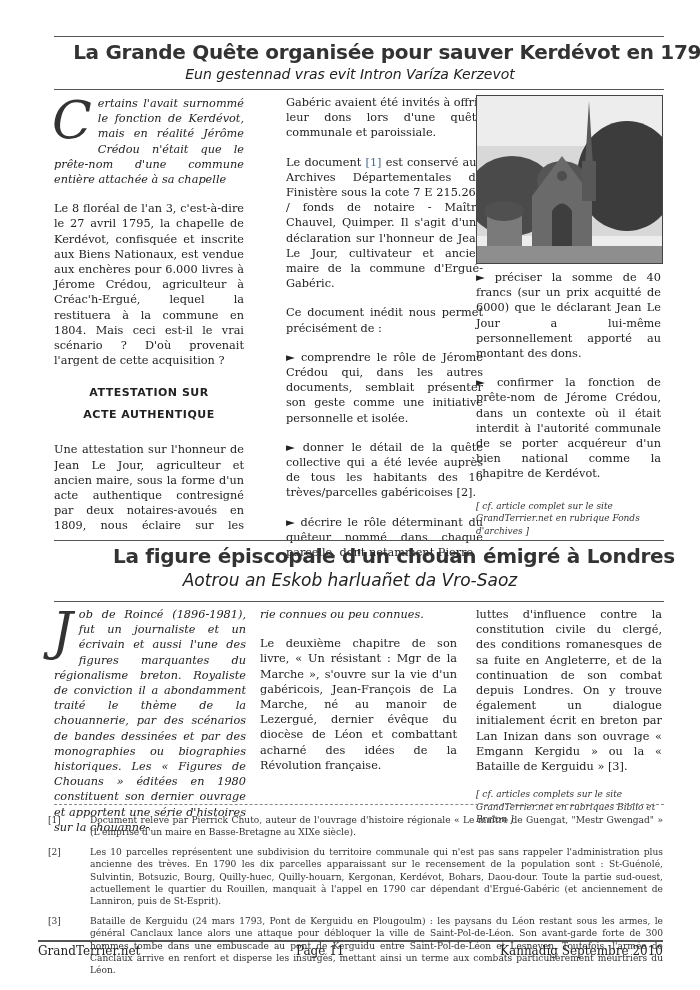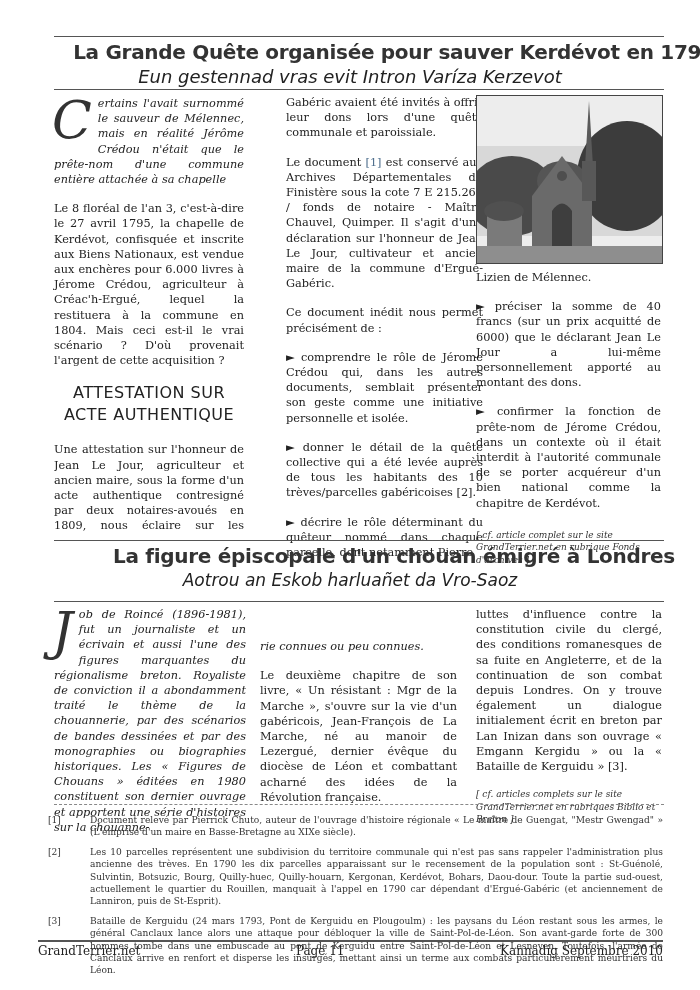--- a/index.html
+++ b/index.html
@@ -4,41 +4,41 @@
 <style>
   html, body { margin:0; padding:0; background:#fff; }
   body { width:700px; height:990px; position:relative; overflow:hidden; font-family:"DejaVu Serif", serif; color:#222; }
   .hr { position:absolute; left:54px; width:610px; height:0; border-top:1.6px solid #555; }
   .title { position:absolute; left:0; width:700px; text-align:center; font-family:"DejaVu Sans", sans-serif; font-weight:bold; color:#333; letter-spacing:-0.3px;padding-left:44px; }
   .subtitle { position:absolute; left:0; width:700px; text-align:center; font-family:"DejaVu Sans", sans-serif; font-style:italic; color:#222; }
   .col { position:absolute; font-size:11.3px; line-height:15.2px; text-align:justify; }
   .col p { margin:0 0 14px 0; }
   .it { font-style:italic; }
   .drop { float:left; font-family:"DejaVu Serif", serif; font-style:italic; font-size:52px; line-height:44px; margin:2px 6px 0 -2px; color:#333; }
-  .sect { text-align:center; font-family:"DejaVu Sans", sans-serif; font-size:16px; letter-spacing:0.5px; line-height:22px; margin:6px 0 16px 0; }
+  .sect { text-align:center; font-family:"DejaVu Sans", sans-serif; font-size:11px; letter-spacing:0.5px; line-height:22px; margin:6px 0 16px 0;font-weight:bold; }
   .ref { color:#4a6b8a; }
   .src { font-size:9px; line-height:12.5px; text-align:left; color:#333;font-style:italic; }
   .photo { position:absolute; left:476px; top:95px; width:185px; height:167px; border:1px solid #444; overflow:hidden; background:#e8e8e8; }
   .dash { position:absolute; left:54px; width:610px; border-top:1px dashed #888; }
   .notes { position:absolute; left:30px; width:635px; font-size:9.1px; line-height:12.4px; color:#333; }
   .note { display:flex; margin-bottom:7px; }
   .note .n { width:22px; flex:none; }
   .note .t { flex:1; text-align:justify;margin-left:20px; }
   .footer { position:absolute; top:944px; left:38px; width:625px; font-size:12px; display:flex; justify-content:space-between; }
 </style>
 </head>
 <body>
 
 <div class="hr" style="top:36px"></div>
 <div class="title" style="top:40px;font-size:20px;">La Grande Quête organisée pour sauver Kerdévot en 1795</div>
-<div class="subtitle" style="top:66px;font-size:18px;">Eun gestennad vras evit Intron Varíza Kerzevot</div>
+<div class="subtitle" style="top:66px;font-size:14px;">Eun gestennad vras evit Intron Varíza Kerzevot</div>
 <div class="hr" style="top:89px"></div>
 
 <div class="col" style="left:54px;top:96px;width:190px;">
-  <p class="it"><span class="drop">C</span><span>ertains l'avait surnommé le sauveur de Mélennec, mais en réalité Jérôme Crédou n'était que le prête-nom d'une commune entière attachée à sa chapelle</span></p>
+  <p class="it"><span class="drop">C</span><span>ertains l'avait surnommé le fonction de Kerdévot, mais en réalité Jérôme Crédou n'était que le prête-nom d'une commune entière attachée à sa chapelle</span></p>
   <p>Le 8 floréal de l'an 3, c'est-à-dire le 27 avril 1795, la chapelle de Kerdévot, confisquée et inscrite aux Biens Nationaux, est vendue aux enchères pour 6.000 livres à Jérome Crédou, agriculteur à Créac'h-Ergué, lequel la restituera à la commune en 1804. Mais ceci est-il le vrai scénario ? D'où provenait l'argent de cette acquisition ?</p>
   <div class="sect">
     <div>ATTESTATION SUR</div>
     <div>ACTE AUTHENTIQUE</div>
   </div>
   <p style="height:95px;overflow:hidden;">Une attestation sur l'honneur de Jean Le Jour, agriculteur et ancien maire, sous la forme d'un acte authentique contresigné par deux notaires-avoués en 1809, nous éclaire sur les circonstances exactes de cette affaire : en fait tous les habitants d'Ergué-Gabéric avaient été invités à offrir leur dons lors d'une quête communale et paroissiale.</p>
 </div>
 
 <div class="col" style="left:260px;top:95px;width:197px;margin-left:26px;">
   <p>Gabéric avaient été invités à offrir leur dons lors d'une quête communale et paroissiale.</p>
@@ -60,35 +60,34 @@
     <polygon points="108,70 112,5 116,70" fill="#5a5a5a"></polygon>
     <rect x="105" y="65" width="14" height="40" fill="#585858"></rect>
     <path d="M75 150 V115 Q85 100 95 115 V150 Z" fill="#3e3e3e"></path>
     <circle cx="85" cy="80" r="5" fill="#4e4e4e"></circle>
     <rect x="10" y="115" width="35" height="35" fill="#7a7a7a"></rect>
     <ellipse cx="27" cy="115" rx="20" ry="10" fill="#505050"></ellipse>
     <rect y="150" width="185" height="17" fill="#8e8e8e"></rect>
   </svg>
 </div>
 <div class="col" style="left:476px;top:270px;width:185px;">
-  <p>Lizien de Mélennec.</p>
   <p>► préciser la somme de 40 francs (sur un prix acquitté de 6000) que le déclarant Jean Le Jour a lui-même personnellement apporté au montant des dons.</p>
   <p>► confirmer la fonction de prête-nom de Jérome Crédou, dans un contexte où il était interdit à l'autorité communale de se porter acquéreur d'un bien national comme la chapitre de Kerdévot.</p>
   <div class="src" style="margin-top:18px">[ cf. article complet sur le site GrandTerrier.net en rubrique Fonds d'archives ]</div>
 </div>
 
 <div class="hr" style="top:540px"></div>
 <div class="title" style="top:544px;font-size:20px;">La figure épiscopale d'un chouan émigré à Londres</div>
 <div class="subtitle" style="top:570px;font-size:17px;">Aotrou an Eskob harluañet da Vro-Saoz</div>
 <div class="hr" style="top:601px"></div>
 
 <div class="col it" style="left:54px;top:607px;width:192px;">
   <p><span class="drop">J</span><span>ob de Roincé (1896-1981), fut un journaliste et un écrivain et aussi l'une des figures marquantes du régionalisme breton. Royaliste de conviction il a abondamment traité le thème de la chouannerie, par des scénarios de bandes dessinées et par des monographies ou biographies historiques. Les « Figures de Chouans » éditées en 1980 constituent son dernier ouvrage et apportent une série d'histoires sur la chouanne-</span></p>
 </div>
-<div class="col" style="left:260px;top:639px;width:197px;">
+<div class="col" style="left:260px;top:607px;width:197px;">
   <p class="it">rie connues ou peu connues.</p>
   <p>Le deuxième chapitre de son livre, « Un résistant : Mgr de la Marche », s'ouvre sur la vie d'un gabéricois, Jean-François de La Marche, né au manoir de Lezergué, dernier évêque du diocèse de Léon et combattant acharné des idées de la Révolution française.</p>
 </div>
 <div class="col" style="left:476px;top:607px;width:186px;">
   <p>luttes d'influence contre la constitution civile du clergé, des conditions romanesques de sa fuite en Angleterre, et de la continuation de son combat depuis Londres. On y trouve également un dialogue initialement écrit en breton par Lan Inizan dans son ouvrage « Emgann Kergidu » ou la « Bataille de Kerguidu » [3].</p>
   <div class="src">[ cf. articles complets sur le site GrandTerrier.net en rubriques Biblio et Breton ]</div>
 </div>
 
 <div class="dash" style="top:804px"></div>
 

